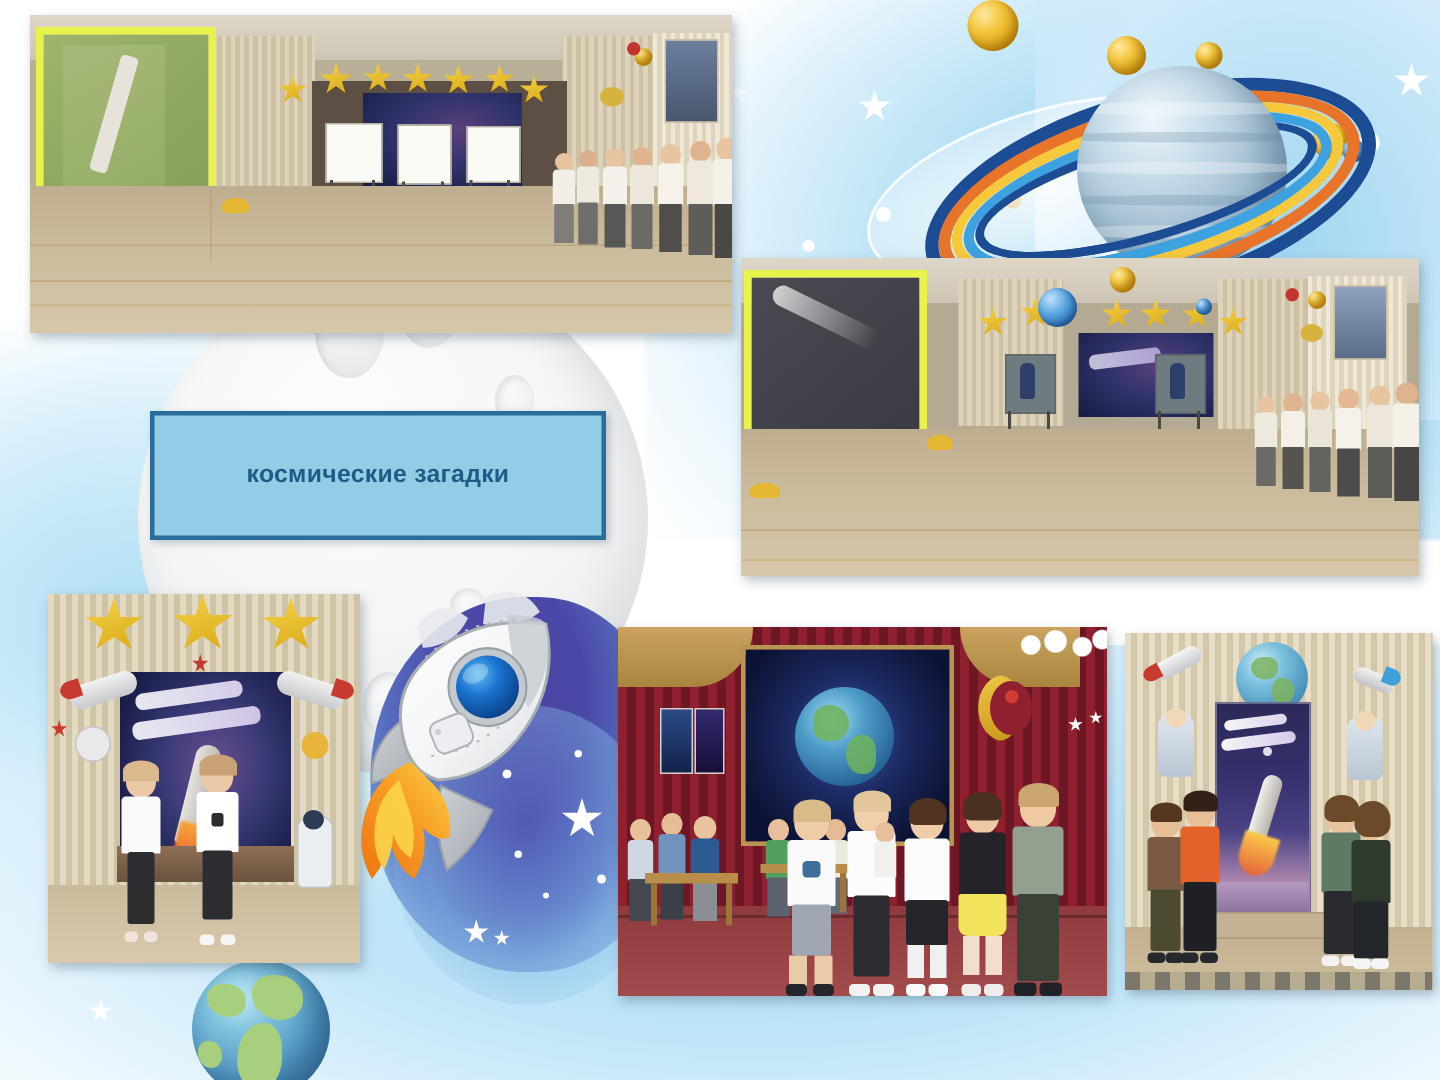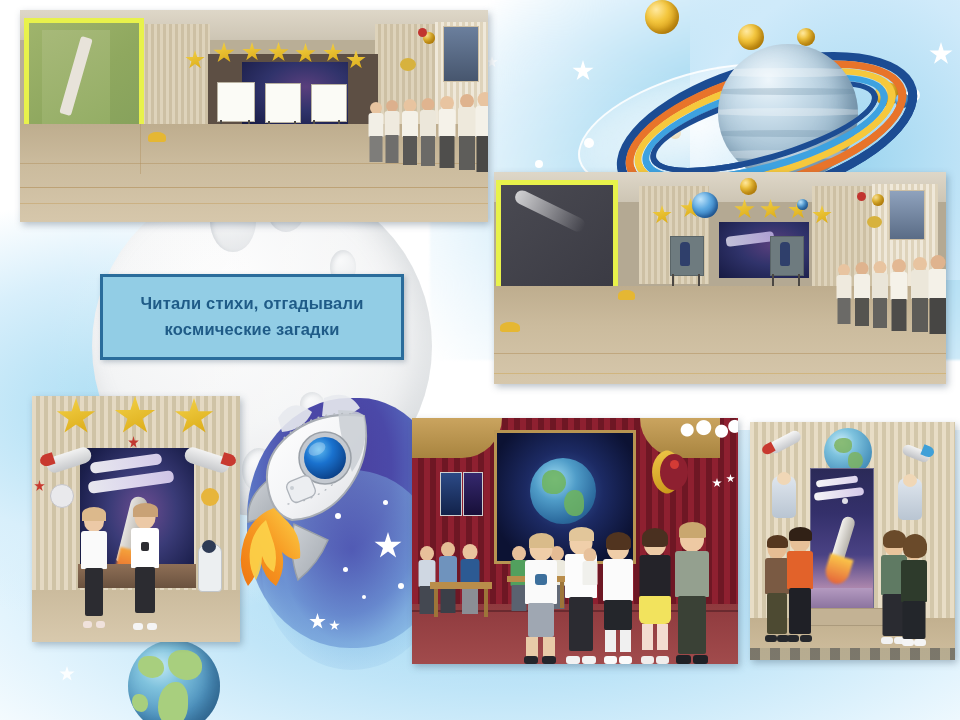--- a/index.html
+++ b/index.html
@@ -665,17 +665,16 @@
 
       <rect x="56" y="86" width="26" height="22" rx="6" fill="#eceef1" stroke="#aeb3ba" stroke-width="1.3" transform="rotate(-22 69 97)"></rect>
       <circle cx="60" cy="96" r="2" fill="#c9ced4"></circle>
 
       <path d="M42 116 q-22 8 -30 32 q-8 26 4 46 q10 -12 12 -26 q4 18 16 26 q10 -16 6 -34 q10 10 18 6 q2 -22 -12 -36 z" fill="url(#flameG)"></path>
       <path d="M34 128 q-14 12 -16 30 q-2 18 6 30 q6 -12 6 -24 q4 12 12 16 q4 -14 0 -28 z" fill="#fcd34a" opacity=".9"></path>
     </svg>
   </div>
 
   <div class="caption">
-    <div class="line">Читали стихи, отгадывали</div>
     <div class="line">космические загадки</div>
   </div>
 
 </div>
 
 </body></html>

